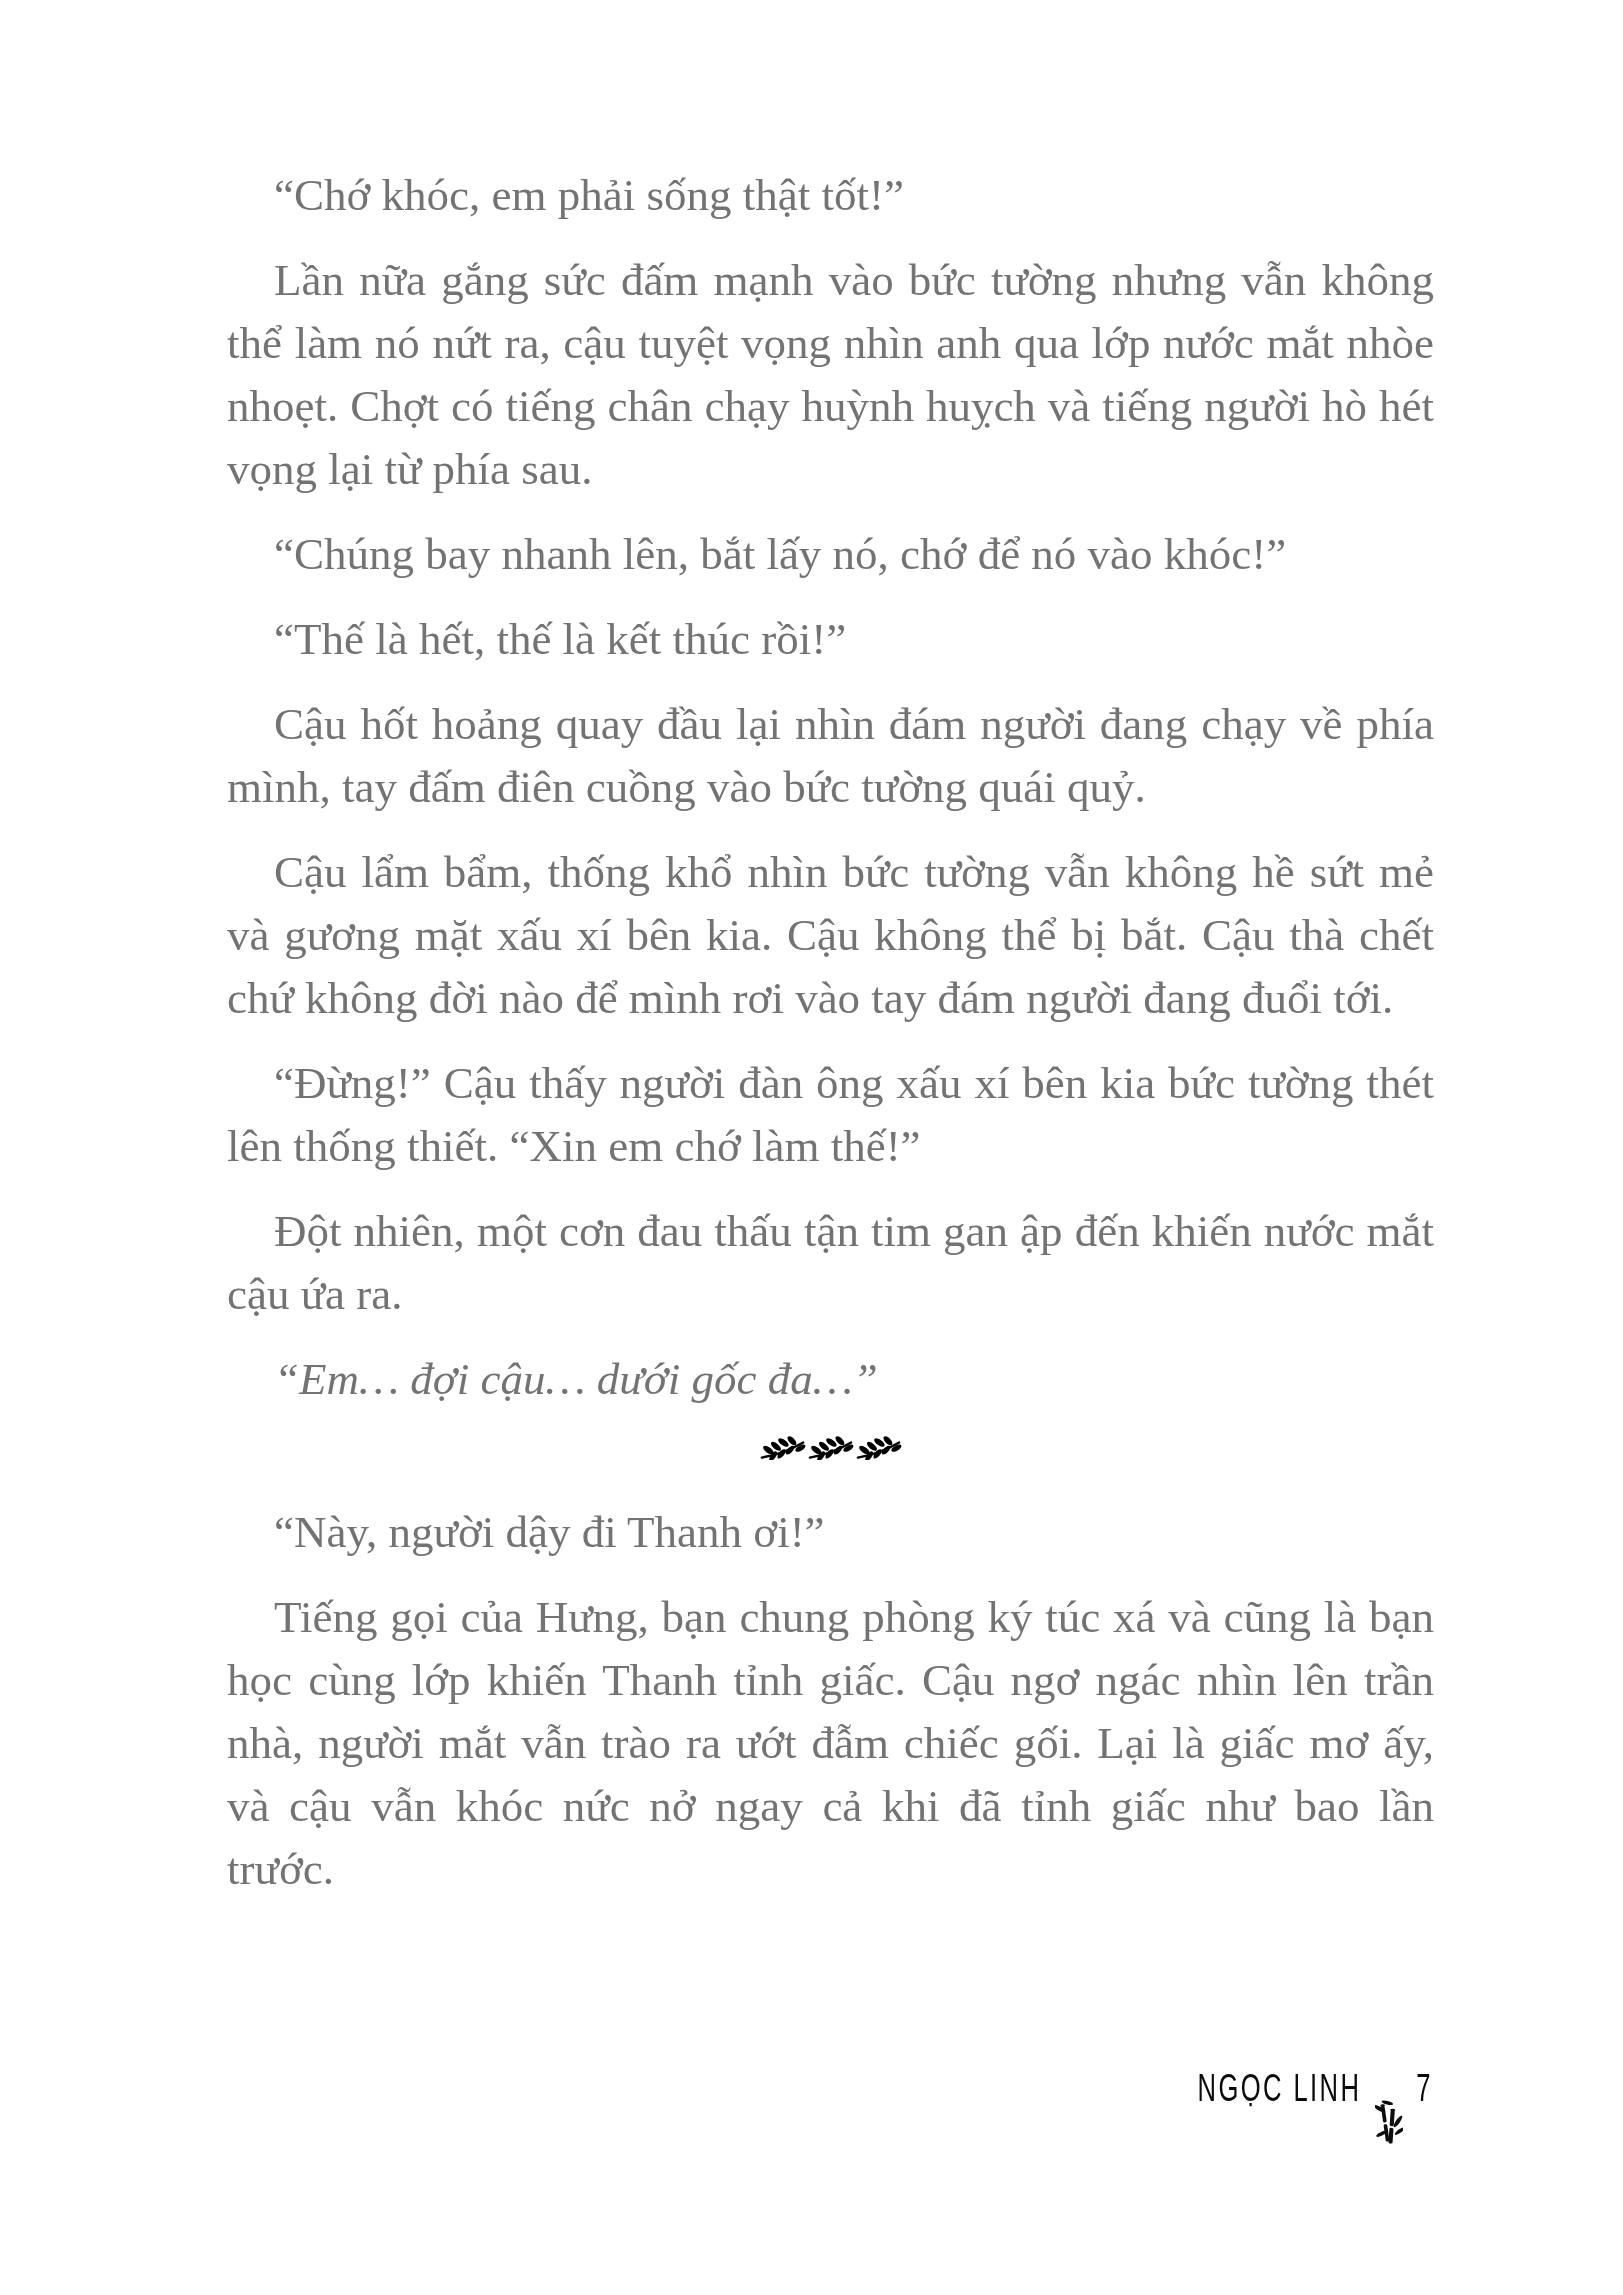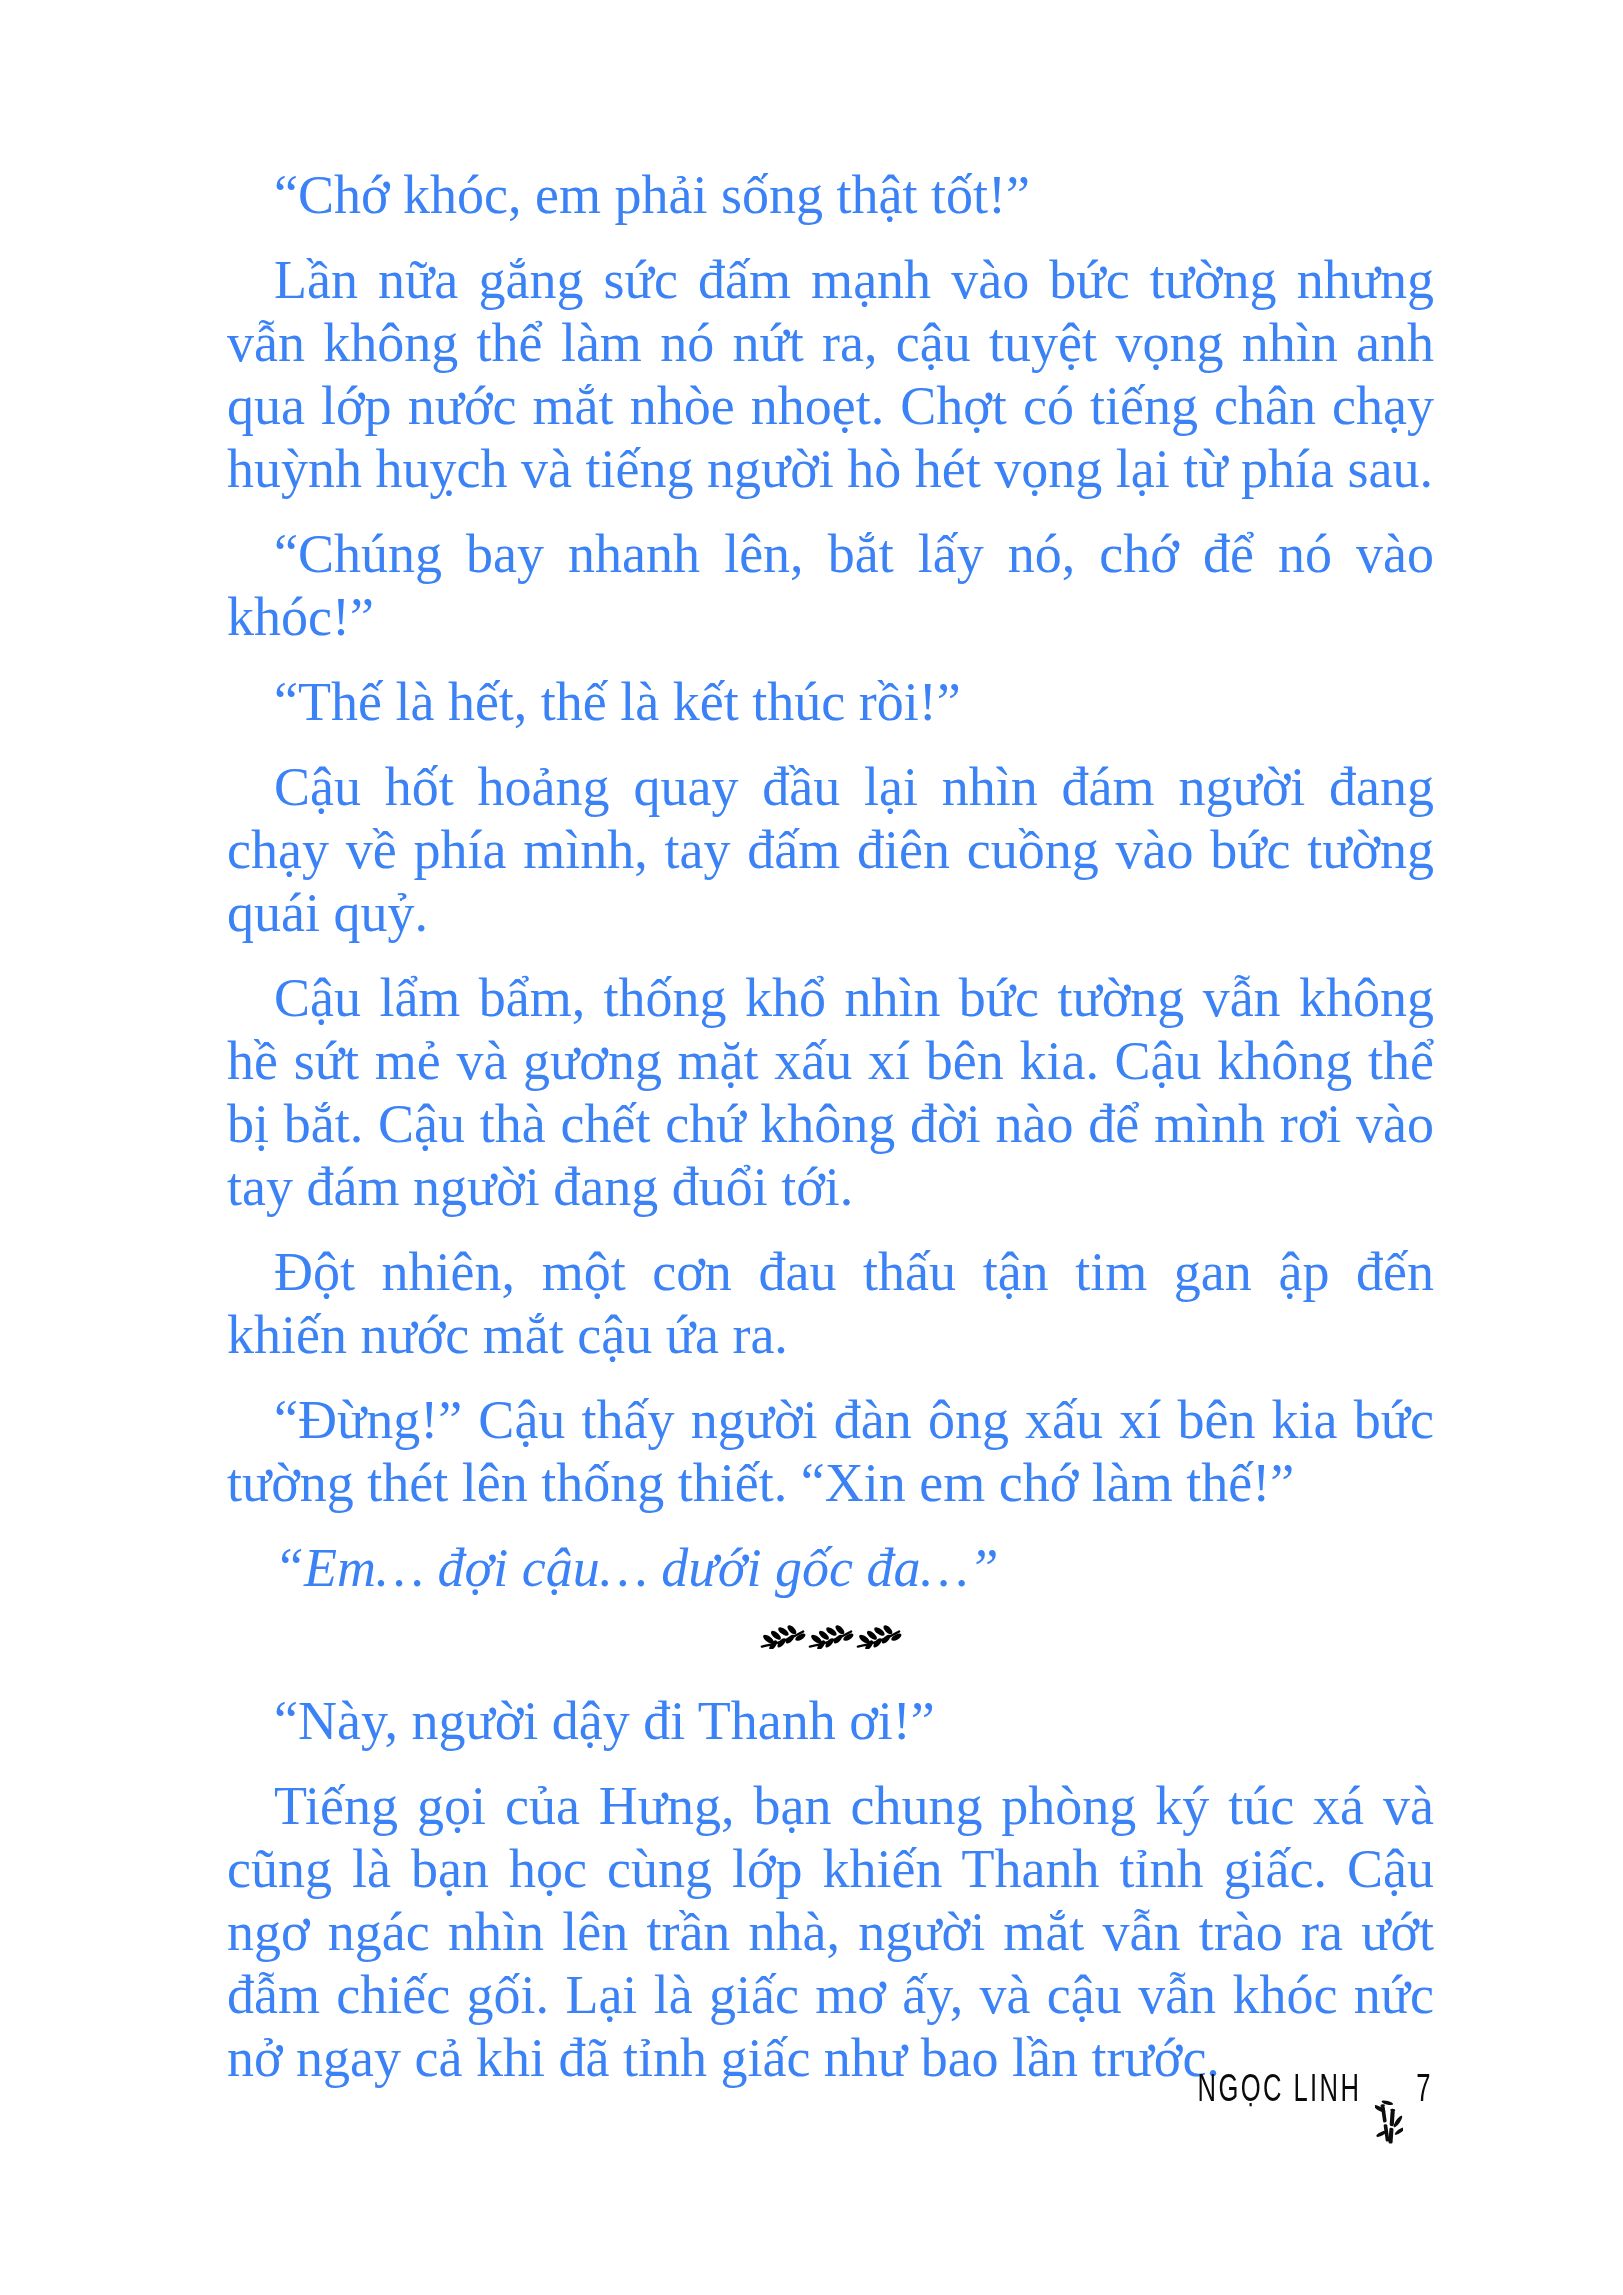--- a/index.html
+++ b/index.html
@@ -12,26 +12,26 @@
     font-family: "Liberation Serif", serif;
     color: #000000;
   }
   .text-block {
     position: absolute;
     left: 227px;
     top: 164px;
     width: 1207px;
   }
   p.para {
-    font-size: 54px;
+    font-size: 45px;
     line-height: 63px;
     margin: 0 0 22px 0;
     text-indent: 47px;
     text-align: justify;
-    color: #3b82f6;
+    color: #737373;
   }
   p.para.italic { font-style: italic; font-family: Liberation Serif, serif; }
   .separator {
     margin: 6.6px 0 40px 0;
     height: 27.5px;
     display: flex;
     justify-content: center;
     align-items: center;
     gap: 0.9px;
   }
@@ -79,22 +79,22 @@
   </defs>
 </svg>
 
 <div class="text-block">
     <p class="para">“Chớ khóc, em phải sống thật tốt!”</p>
     <p class="para">Lần nữa gắng sức đấm mạnh vào bức tường nhưng vẫn không thể làm nó nứt ra, cậu tuyệt vọng nhìn anh qua lớp nước mắt nhòe nhoẹt. Chợt có tiếng chân chạy huỳnh huỵch và tiếng người hò hét vọng lại từ phía sau.</p>
     <p class="para">“Chúng bay nhanh lên, bắt lấy nó, chớ để nó vào khóc!”</p>
     <p class="para">“Thế là hết, thế là kết thúc rồi!”</p>
     <p class="para">Cậu hốt hoảng quay đầu lại nhìn đám người đang chạy về phía mình, tay đấm điên cuồng vào bức tường quái quỷ.</p>
     <p class="para">Cậu lẩm bẩm, thống khổ nhìn bức tường vẫn không hề sứt mẻ và gương mặt xấu xí bên kia. Cậu không thể bị bắt. Cậu thà chết chứ không đời nào để mình rơi vào tay đám người đang đuổi tới.</p>
+    <p class="para">“Đừng!” Cậu thấy người đàn ông xấu xí bên kia bức tường thét lên thống thiết. “Xin em chớ làm thế!”</p>
     <p class="para">Đột nhiên, một cơn đau thấu tận tim gan ập đến khiến nước mắt cậu ứa ra.</p>
-    <p class="para">“Đừng!” Cậu thấy người đàn ông xấu xí bên kia bức tường thét lên thống thiết. “Xin em chớ làm thế!”</p>
     <p class="para italic">“Em… đợi cậu… dưới gốc đa…”</p>
     <div class="separator">
     <div class="sprig-row" style="display:flex;gap:0.9px;">
         <svg viewBox="0 0 100 56" class="sprig">
           <use href="#sprig-shape"></use>
         </svg>
         <svg viewBox="0 0 100 56" class="sprig">
           <use href="#sprig-shape"></use>
         </svg>
         <svg viewBox="0 0 100 56" class="sprig">

